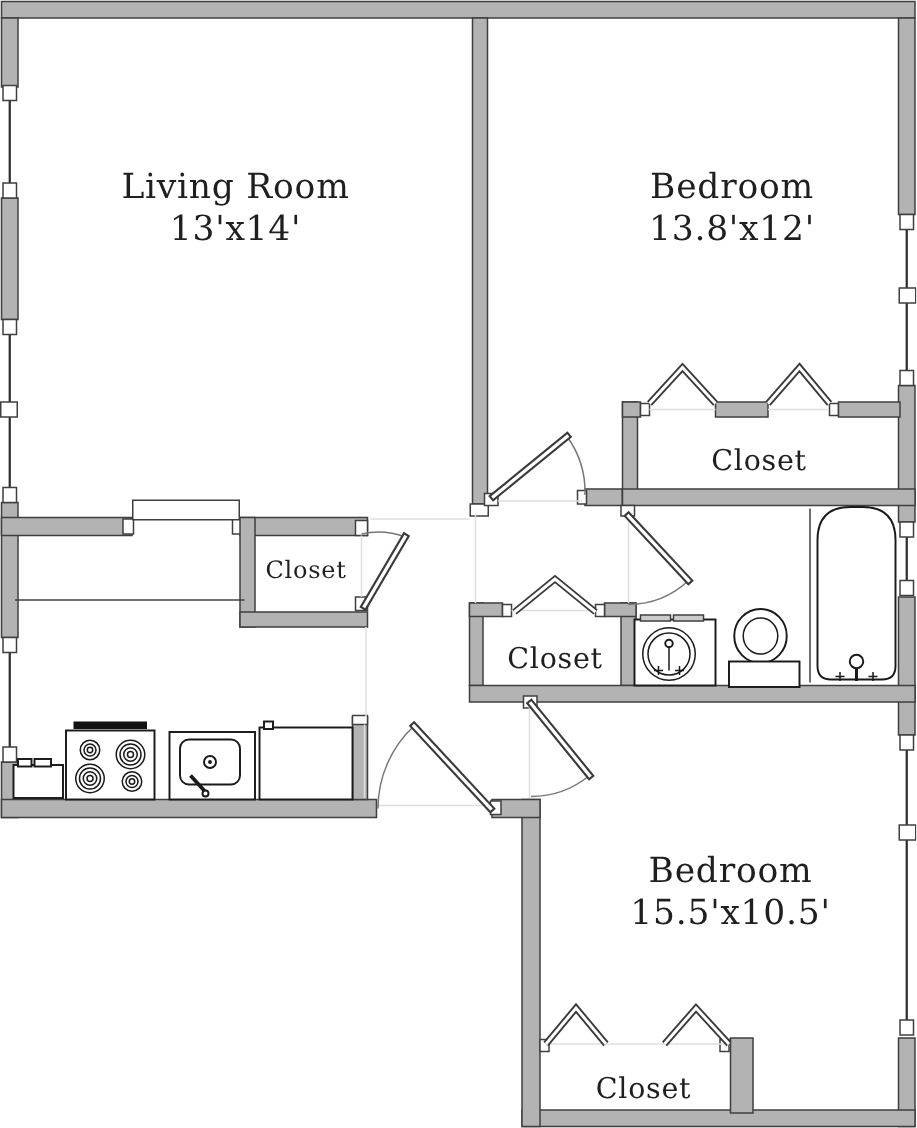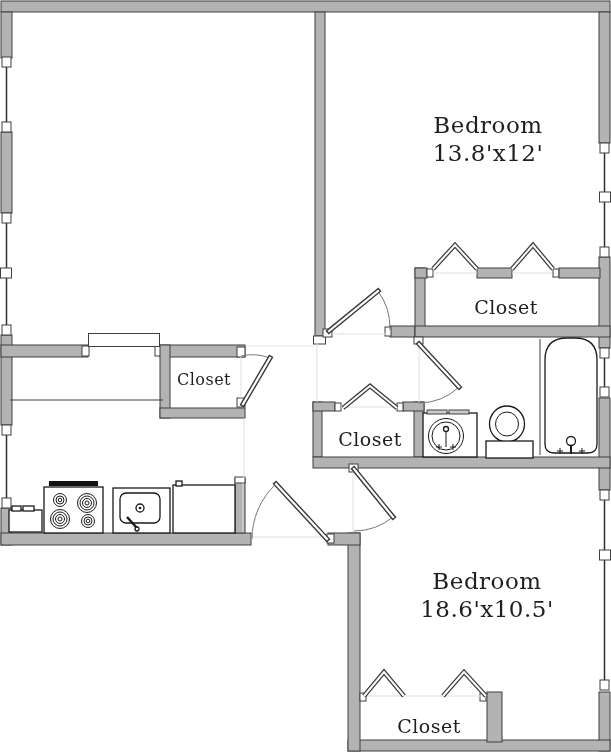--- a/index.html
+++ b/index.html
@@ -266,25 +266,29 @@
         <circle class="fx" cx="571" cy="441" r="4.5"></circle>
         <line x1="571" y1="446" x2="571" y2="454" stroke="#1a1a1a" stroke-width="2"></line>
         <line class="fxl" x1="557" y1="451" x2="563" y2="451"></line>
           <line class="fxl" x1="560" y1="448" x2="560" y2="454"></line>
         <line class="fxl" x1="579" y1="451" x2="585" y2="451"></line>
           <line class="fxl" x1="582" y1="448" x2="582" y2="454"></line>
       </g>
     </g>
   </svg>
 
+  <div class="label room-label" style="left:157px;top:139px">
+    <div>Living Room</div>
+    <div>13'x14'</div>
+  </div>
   <div class="label room-label" style="left:488px;top:139px">
     <div>Bedroom</div>
     <div>13.8'x12'</div>
   </div>
   <div class="label room-label" style="left:487px;top:595px">
     <div>Bedroom</div>
-    <div>18.6'x10.5'</div>
+    <div>15.5'x10.5'</div>
   </div>
   <div class="label closet-label" style="left:506px;top:307px">Closet</div>
   <div class="label closet-label small" style="left:204px;top:380px">Closet</div>
   <div class="label closet-label" style="left:370px;top:439px">Closet</div>
   <div class="label closet-label" style="left:429px;top:726px">Closet</div>
 </div>
 
 </body></html>

